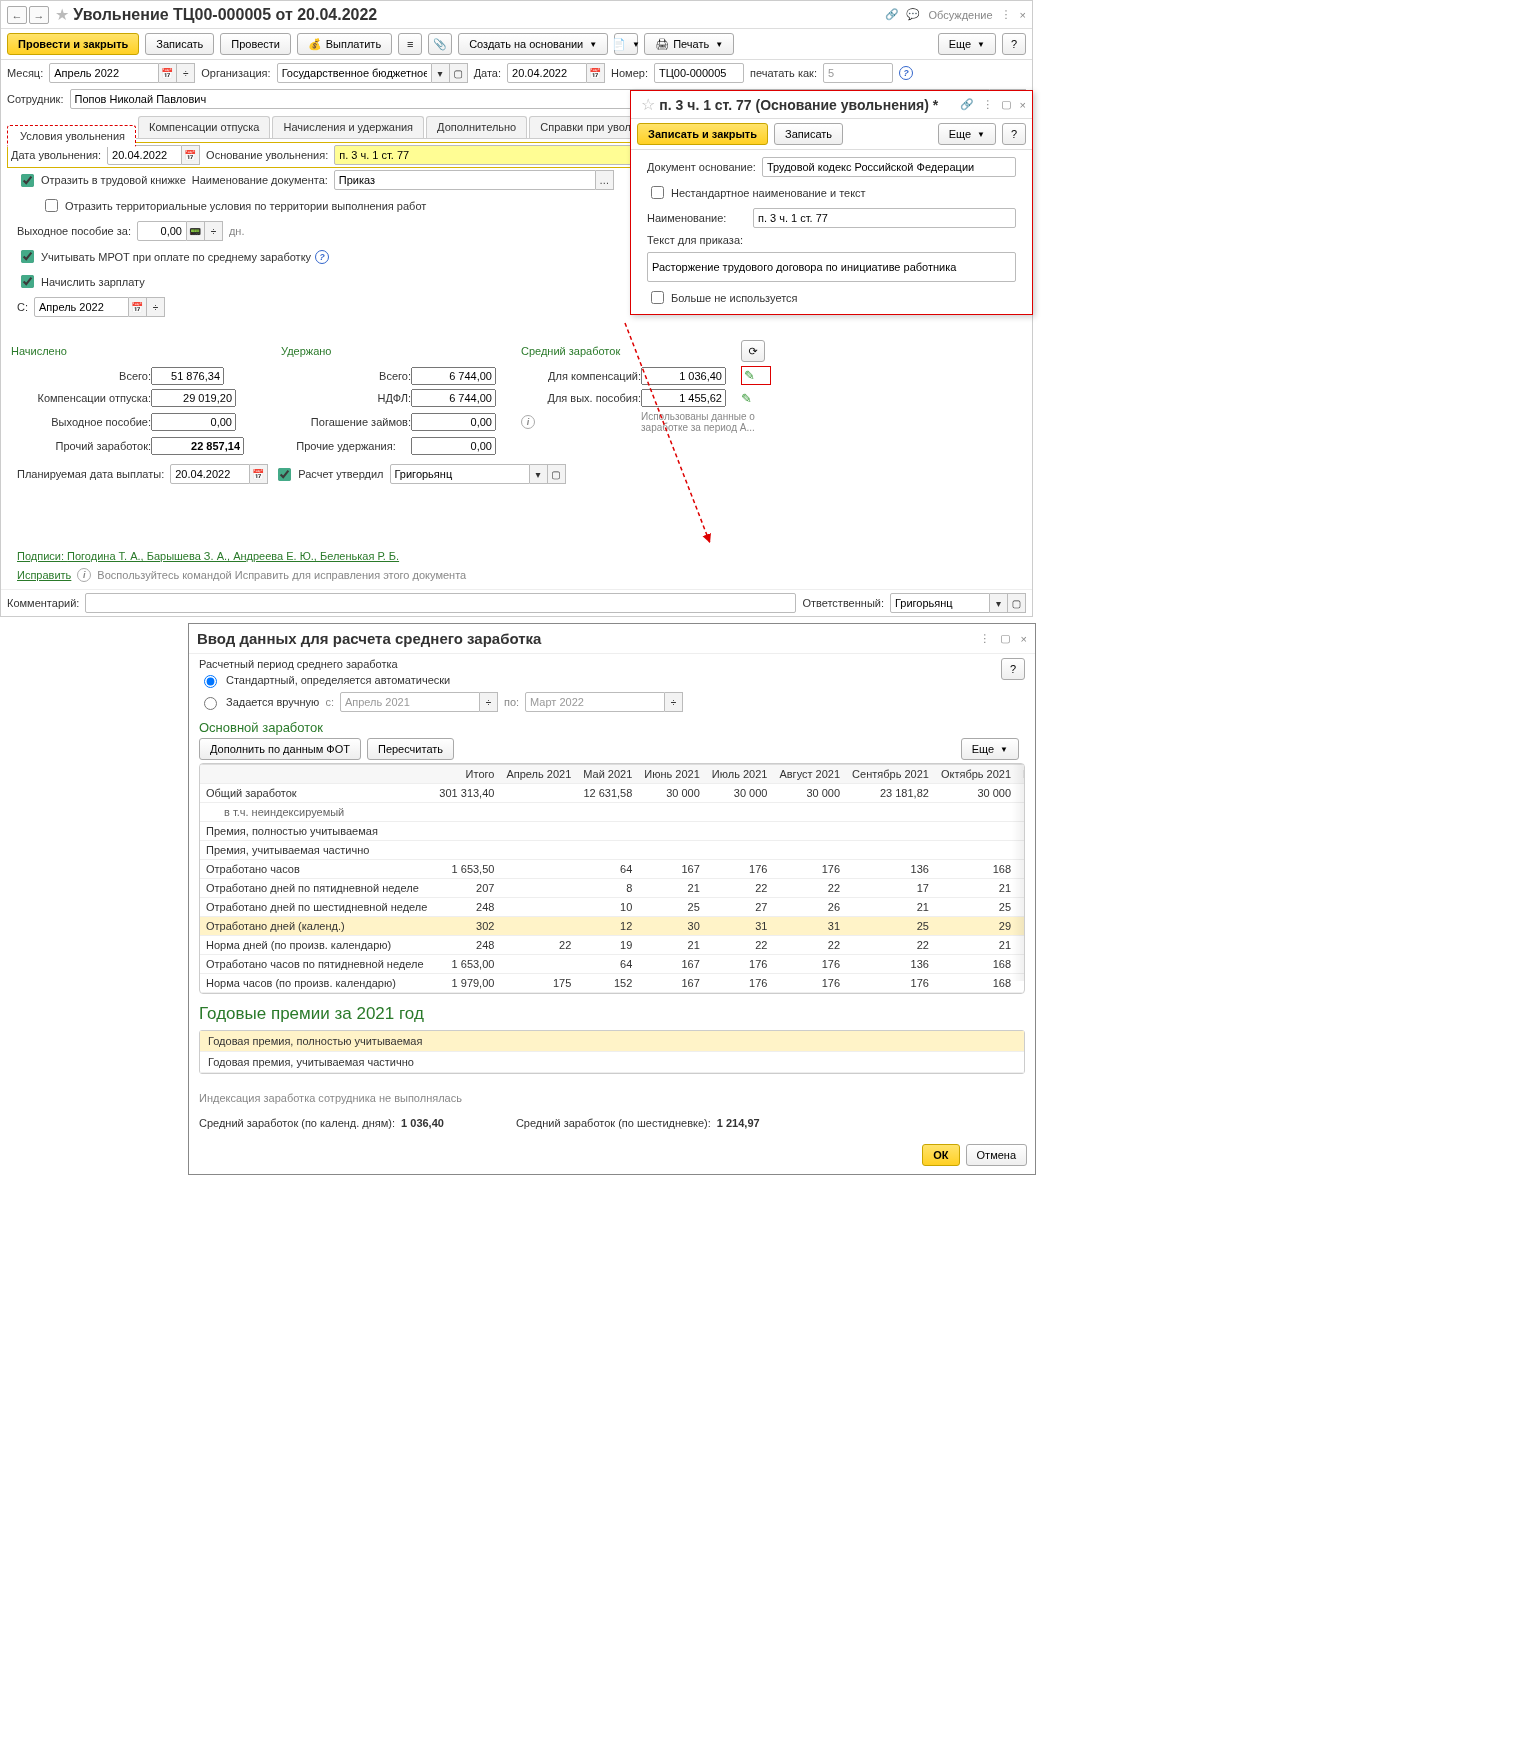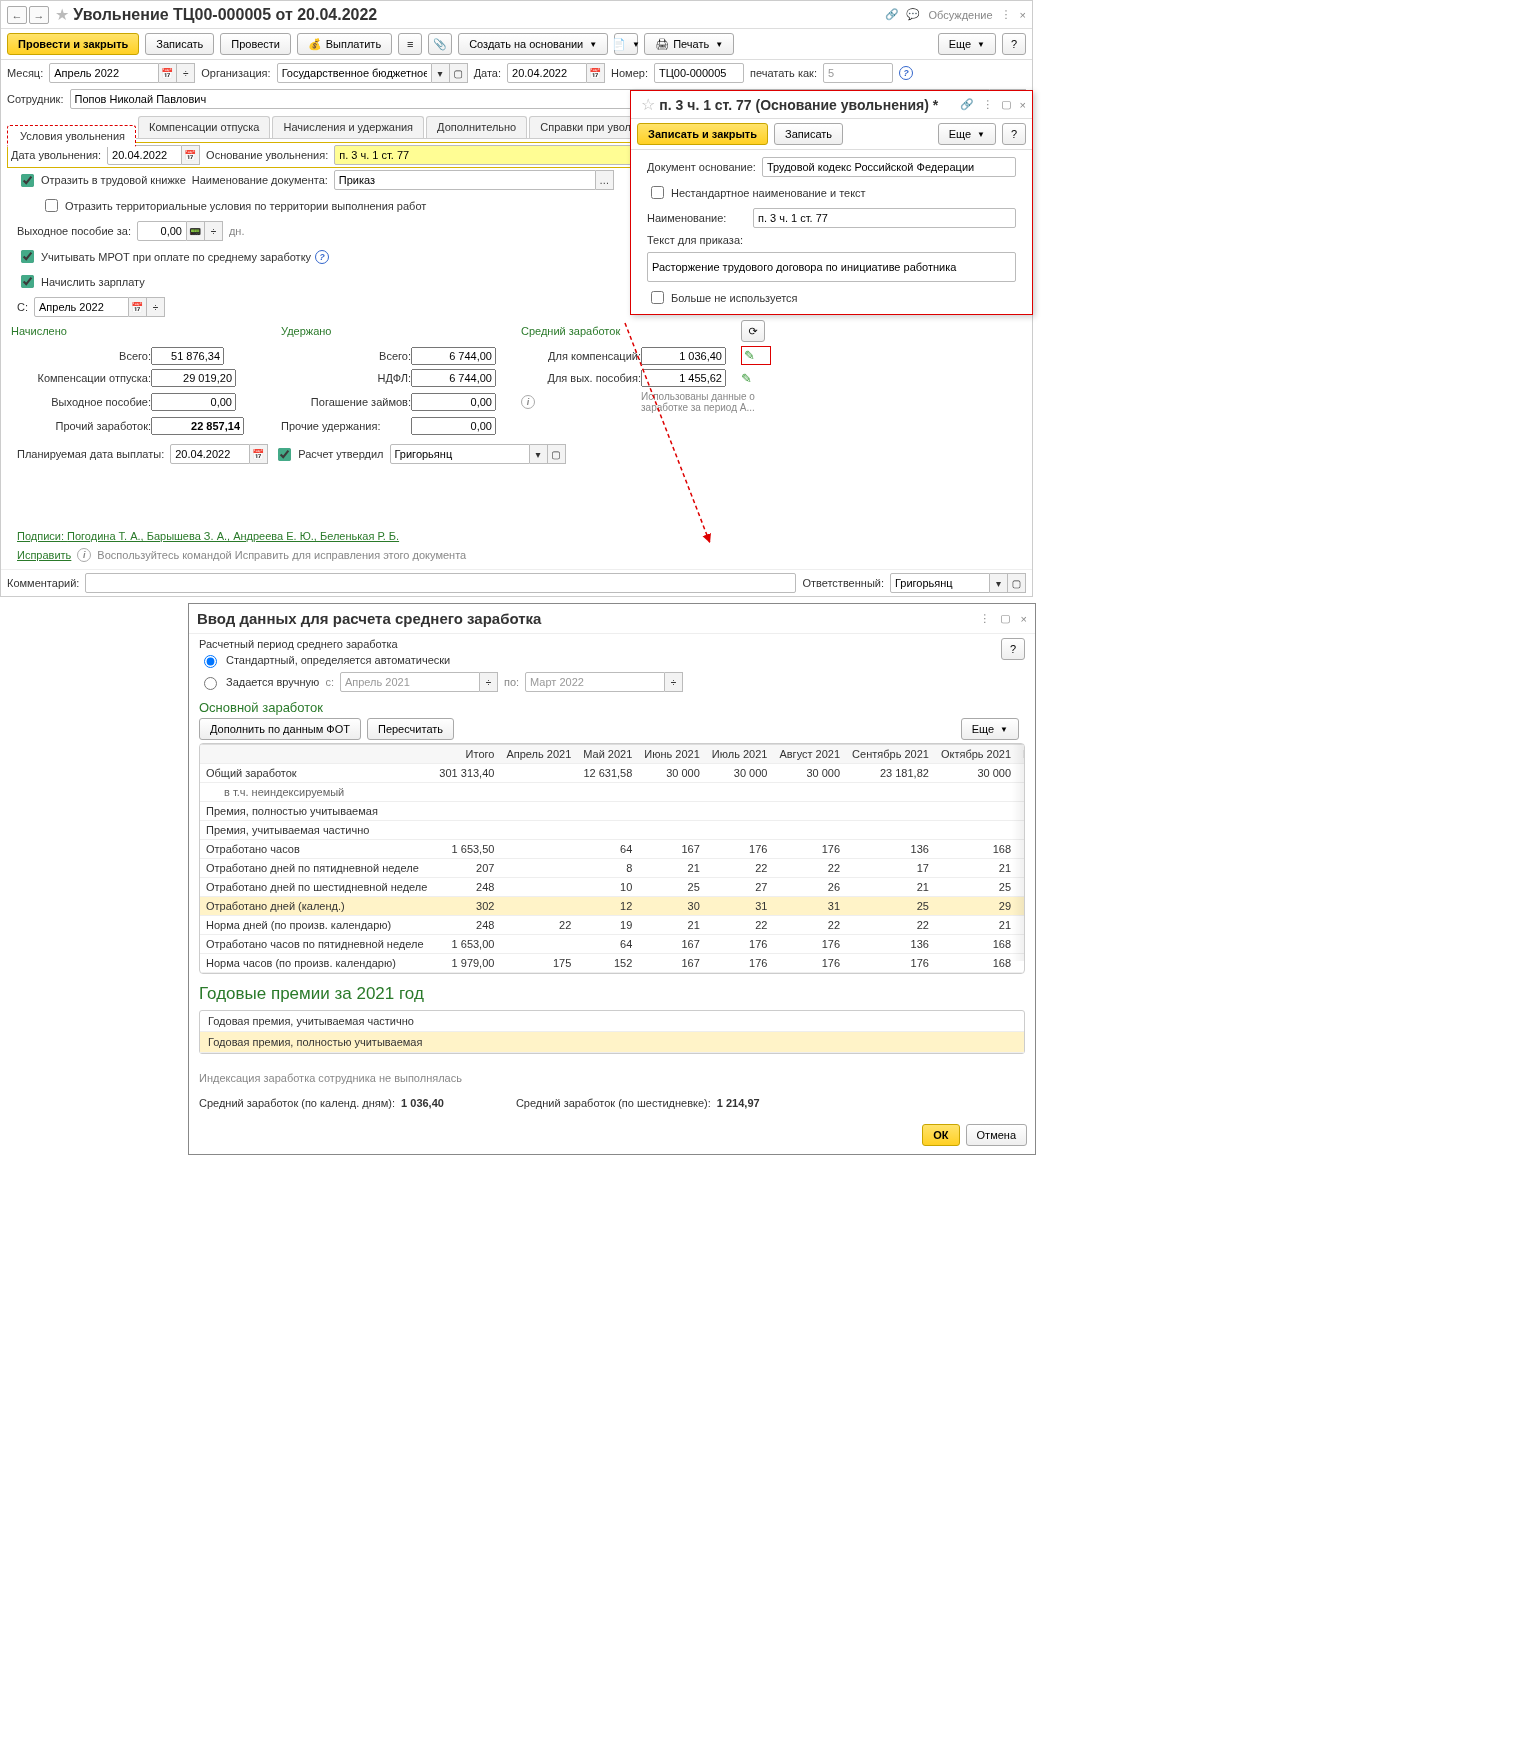--- a/index.html
+++ b/index.html
@@ -205,21 +205,21 @@
 
     <div class="row">
       <label>С:</label>
       <div class="input-group">
         <input type="text" style="width: 95px;" value="Апрель 2022">
         <div class="suffix-btn">📅</div>
         <div class="suffix-btn">÷</div>
       </div>
     </div>
 
-    <div style="display:grid; grid-template-columns: 140px 90px 40px 130px 90px 20px 120px 100px 30px; row-gap:4px; align-items:center; margin-top:0;">
+    <div style="display:grid; grid-template-columns: 140px 90px 40px 130px 90px 20px 120px 100px 30px; row-gap:4px; align-items:center; margin-top:20px;">
       <div class="section-label-green">Начислено</div>
           <div></div>
           <div></div>
       <div class="section-label-green">Удержано</div>
           <div></div>
           <div></div>
       <div class="section-label-green">Средний заработок</div>
           <div></div>
       <div><button class="btn icon-only">⟳</button></div>
 
@@ -248,21 +248,21 @@
           <div></div>
       <label style="text-align:right">Погашение займов:</label>
       <input class="num-input" style="width: 85px;" value="0,00">
           <div></div>
       <span class="info-icon">i</span>
       <span class="muted" style="grid-column:span 2;font-size:10px">Использованы данные о заработке за период А...</span>
 
       <label style="text-align:right">Прочий заработок:</label>
       <input class="num-input" style="width: 93px; font-weight: bold;" value="22 857,14">
           <div></div>
-      <label style="text-align:left">Прочие удержания:</label>
+      <label style="text-align:center">Прочие удержания:</label>
       <input class="num-input" style="width: 85px;" value="0,00">
       <div></div>
           <div></div>
           <div></div>
           <div></div>
     </div>
 
     <div class="row" style="margin-top:6px">
       <label>Планируемая дата выплаты:</label>
       <div class="input-group">
@@ -553,22 +553,22 @@
               <td>176</td>
               <td>168</td>
               <td></td>
             </tr>
           </tbody>
         </table>
     </div>
 
     <div class="section-label-green" style="margin-top:10px;font-size:17px">Годовые премии за 2021 год</div>
     <div class="premiums">
+      <div class="prow hdr-row hl">Годовая премия, полностью учитываемая</div>
       <div class="prow">Годовая премия, учитываемая частично</div>
-      <div class="prow hdr-row hl">Годовая премия, полностью учитываемая</div>
     </div>
 
     <div class="muted" style="margin:18px 0 10px 0">Индексация заработка сотрудника не выполнялась</div>
     <div class="row" style="padding-left:0">
       <label>Средний заработок (по календ. дням):</label>
       <b>1 036,40</b>
       <span style="width:60px"></span>
       <label>Средний заработок (по шестидневке):</label>
       <b>1 214,97</b>
     </div>

